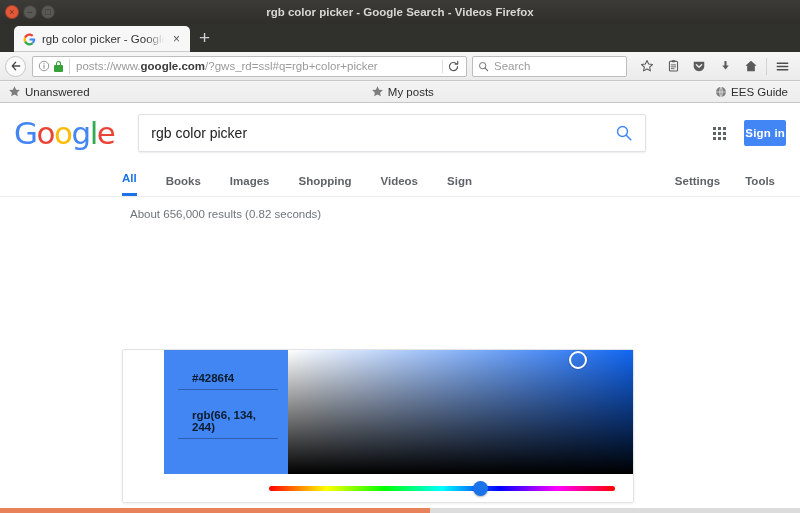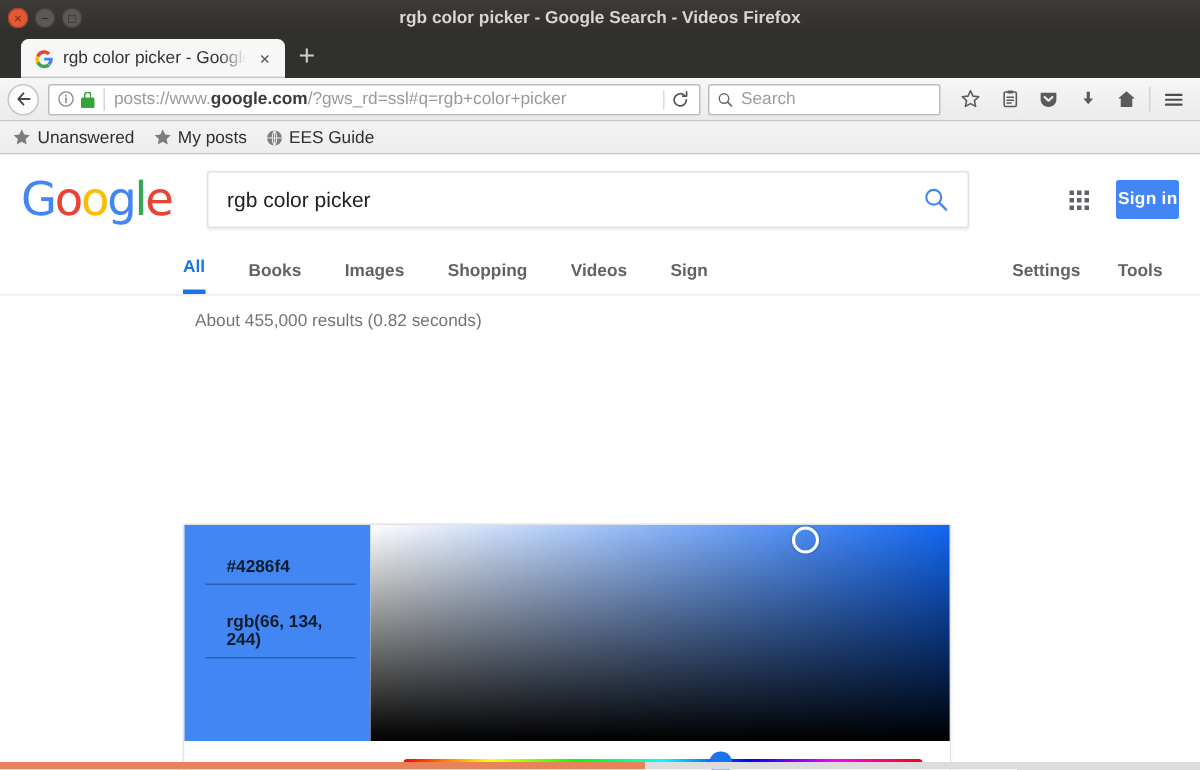--- a/index.html
+++ b/index.html
@@ -109,20 +109,21 @@
   .tbicon { width: 26px; height: 25px; display:flex; align-items:center; justify-content:center; }
   .tbsep { width:1px; height:17px; background:#d2d2d2; margin:0 2px; }
 
   
   .bookmarks {
     height: 22px;
     background: linear-gradient(180deg,#f3f3f3 0%,#ededed 100%);
     border-bottom: 1px solid #c6c6c6;
     display: flex; align-items: center;
     padding-left: 8px;
+    justify-content: space-between;
   }
   .bm { display: flex; align-items: center; margin-right: 12px; }
   .bm span.lbl { font-size: 11.5px; color: #2e2e2e; margin-left: 4px; }
 
   
   .page { background: #fff; height: 410px; position: relative; }
   .ghead {
     height: 60px; display: flex; align-items: center;
     padding-left: 14px;
   }
@@ -162,21 +163,21 @@
 
   
   .cpcard {
     position: absolute; left: 122px; top: 246px;
     width: 512px;
     border: 1px solid #e3e3e3;
     border-radius: 2px;
     background:#fff;
     box-shadow: 0 1px 3px rgba(0,0,0,.07);
   }
-  .cptop { display:flex; height: 144px; }
+  .cptop { display:flex; height: 124px; margin-left: 41px; }
   .swatch {
     width: 124px; background:#4286f4;
     padding: 22px 10px 0 14px;
     position: relative;
   }
   .fieldrow { margin-bottom: 19px; }
   .fieldrow .val {
     font-size: 11.5px; color: #0b1c2c; font-weight: bold;
     padding-left: 14px; padding-bottom: 5px;
     font-family: "Liberation Sans", sans-serif;
@@ -365,21 +366,21 @@
     <div class="item">Books</div>
     <div class="item">Images</div>
     <div class="item">Shopping</div>
     <div class="item">Videos</div>
     <div class="item">Sign</div>
     <div class="spacer"></div>
     <div class="right">Settings</div>
     <div class="right">Tools</div>
   </div>
 
-  <div class="resultstats">About 455,000 results (0.82 seconds)</div>
+  <div class="resultstats">About 656,000 results (0.82 seconds)</div>
 
   <div class="cpcard">
     <div class="cptop">
       <div class="swatch" style="background: rgb(66, 134, 244);">
         <div class="fieldrow">
           <div class="val">#4286f4</div>
           <div class="ul"></div>
         </div>
         <div class="fieldrow">
           <div class="val">rgb(66, 134, 244)</div>

